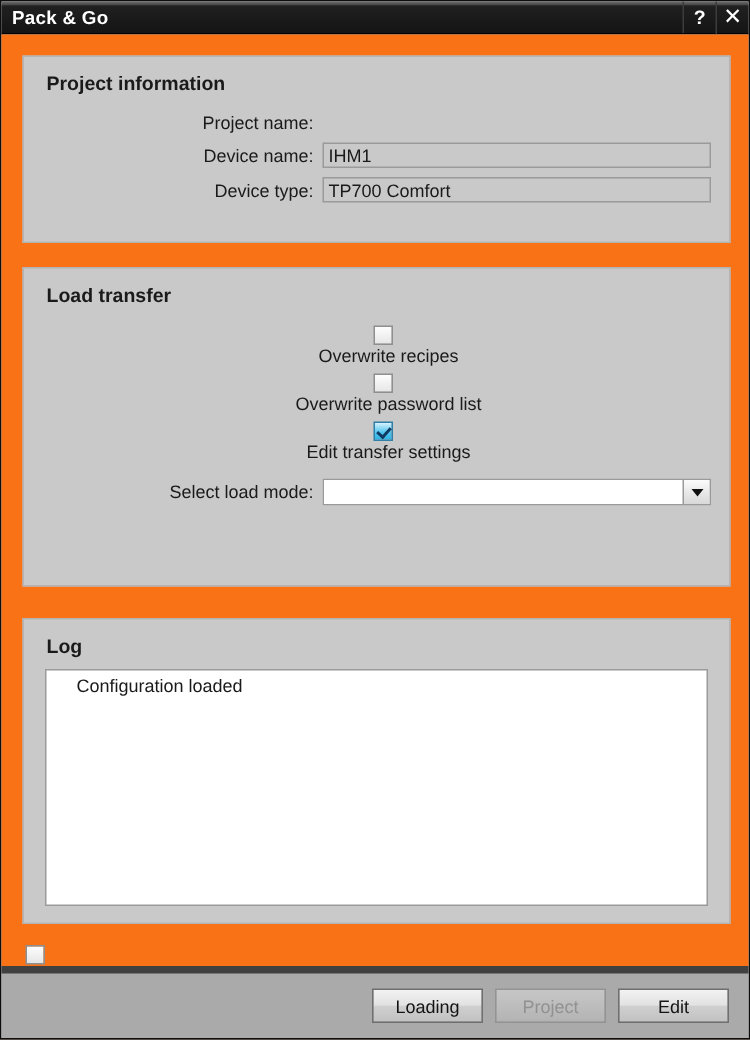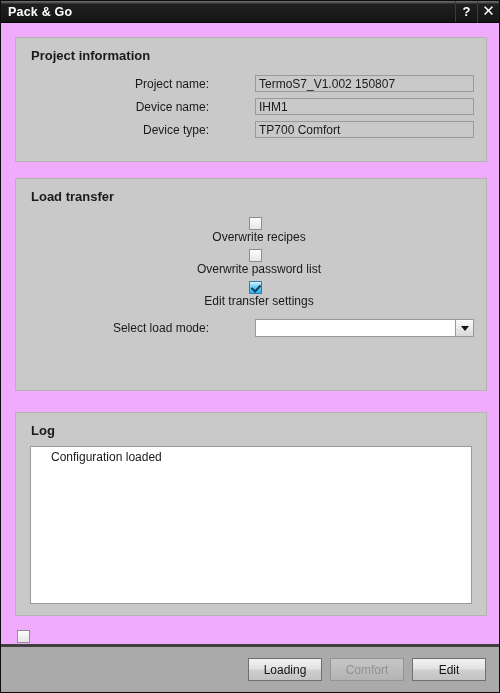--- a/index.html
+++ b/index.html
@@ -60,21 +60,21 @@
     border-left: 1px solid #3c3c3c;
     cursor: pointer;
     user-select: none;
   }
   .title-btn.x { font-size: 15px; font-weight: normal; padding-bottom: 1px; }
 
   
   .body {
     flex: 1 1 auto;
     position: relative;
-    background: #f0abfc;
+    background: #f97316;
     padding: 0;
   }
 
   .panel {
     position: absolute;
     left: 14px;
     width: 472px;
     box-sizing: border-box;
     background: #c9c9c9;
     border: 1px solid #b4b4b4;
@@ -85,21 +85,20 @@
     color: #1a1a1a;
     padding: 10px 0 0 15px;
   }
 
   
   .field-row {
     display: flex;
     align-items: center;
     margin-top: 6px;
     padding-right: 12px;
-    gap: 40px;
   }
   .field-label {
     text-align: right;
     font-size: 12px;
     color: #1a1a1a;
     padding-right: 6px;
     white-space: nowrap;
   }
   .textfield {
     flex: 1 1 auto;
@@ -209,21 +208,21 @@
     align-items: center;
     padding-left: 2px;
     cursor: pointer;
     user-select: none;
   }
 
   
   .footer {
     flex: 0 0 48px;
     background: #aaaaaa;
-    border-top: 3px solid #404040;
+    border-top: 5px solid #404040;
     display: flex;
     align-items: center;
     justify-content: flex-end;
     padding-right: 13px;
     gap: 8px;
     box-sizing: border-box;
   }
   .btn {
     min-width: 74px;
     height: 23px;
@@ -257,21 +256,20 @@
     <div class="title-btn x">✕</div>
   </div>
 
   <div class="body">
 
     <div class="panel" style="top:14px; height:125px;">
       <div class="panel-title">Project information</div>
 
       <div class="field-row" style="margin-top:12px;">
         <div class="field-label" style="width:193px;">Project name:</div>
-        <div class="textfield readonly">TermoS7_V1.002 150807</div>
       </div>
 
       <div class="field-row">
         <div class="field-label" style="width:193px;">Device name:</div>
         <div class="textfield readonly">IHM1</div>
       </div>
 
       <div class="field-row">
         <div class="field-label" style="width:193px;">Device type:</div>
         <div class="textfield readonly">TP700 Comfort</div>
@@ -316,17 +314,17 @@
     </div>
 
     <div class="save-row">
       <span class="cbox"></span>
     </div>
 
   </div>
 
   <div class="footer">
     <div class="btn">Loading</div>
-    <div class="btn disabled">Comfort</div>
+    <div class="btn disabled">Project</div>
     <div class="btn">Edit</div>
   </div>
 
 </div>
 
 </body></html>

